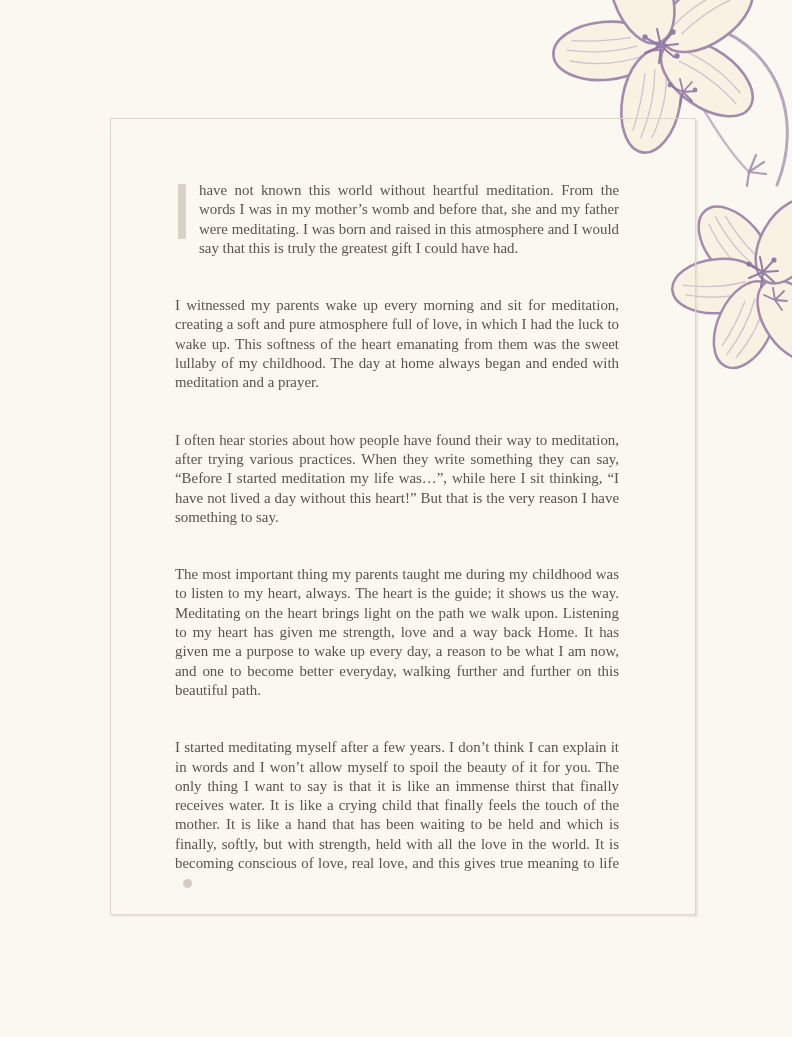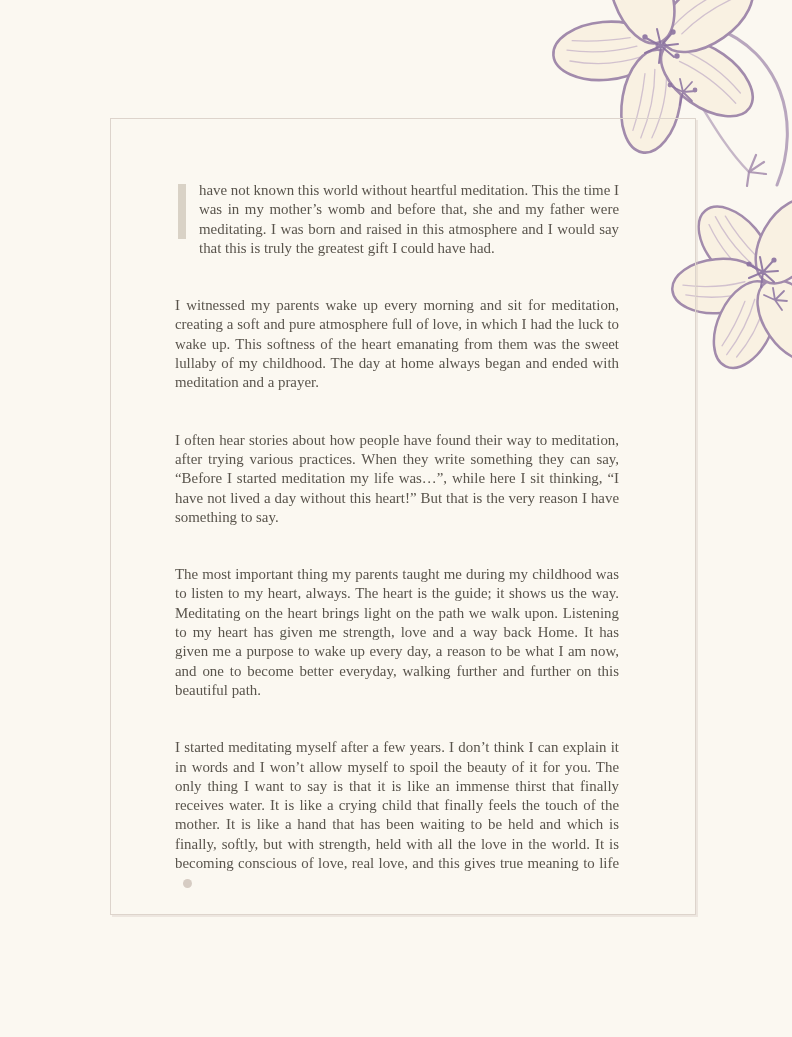--- a/index.html
+++ b/index.html
@@ -114,21 +114,21 @@
           <path d="M264,300 l-11,-5 M264,300 l-2,-12 M264,300 l9,-9 M264,300 l12,1 M264,300 l7,10"></path>
         </g>
       </g>
     </g>
   </svg>
 
   <div class="content-box">
     <div class="article">
 
       <p class="para">
-        <span class="dropcap">I</span><span>have not known this world without heartful meditation. This the time I was in my mother’s womb and before that, she and my father were meditating. I was born and raised in this atmosphere and I would say that this is truly the greatest gift I could have had.</span>
+        <span class="dropcap">I</span><span>have not known this world without heartful meditation. From the words I was in my mother’s womb and before that, she and my father were meditating. I was born and raised in this atmosphere and I would say that this is truly the greatest gift I could have had.</span>
       </p>
 
       <p class="para">
         <span>I witnessed my parents wake up every morning and sit for meditation, creating a soft and pure atmosphere full of love, in which I had the luck to wake up. This softness of the heart emanating from them was the sweet lullaby of my childhood. The day at home always began and ended with meditation and a prayer.</span>
       </p>
 
       <p class="para">
         <span>I often hear stories about how people have found their way to meditation, after trying various practices. When they write something they can say, “Before I started meditation my life was…”, while here I sit thinking, “I have not lived a day without this heart!” But that is the very reason I have something to say.</span>
       </p>
 

